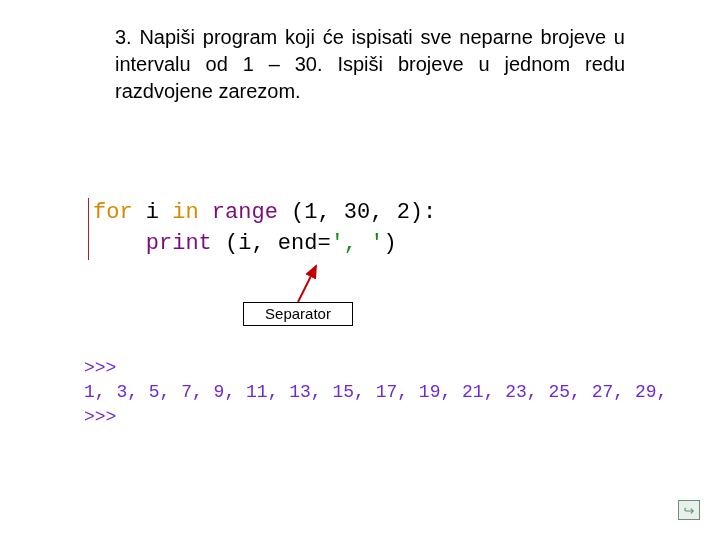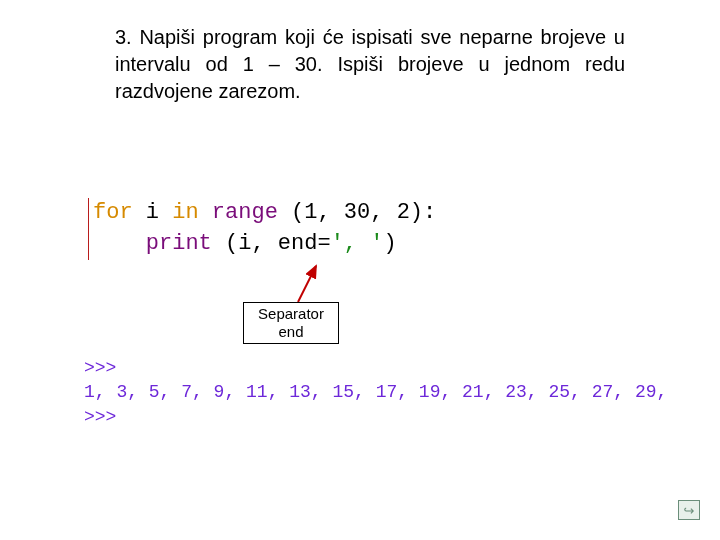--- a/index.html
+++ b/index.html
@@ -38,21 +38,21 @@
   .code-block .str { color: #1b8a1b; }
   .arrow {
     position: absolute;
     top: 262px;
     left: 294px;
   }
   .label-box {
     position: absolute;
     top: 302px;
     left: 243px;
-    width: 96px;
+    width: 110px;
     border: 1px solid #000;
     background: #fff;
     font-size: 15px;
     text-align: center;
     padding: 2px 4px;
     line-height: 1.2;
   }
   .output-block {
     position: absolute;
     top: 356px;
@@ -90,20 +90,19 @@
   <defs>
     <marker id="ah" markerWidth="8" markerHeight="8" refX="6" refY="3" orient="auto">
       <path d="M0,0 L7,3 L0,6 Z" fill="#c00000"></path>
     </marker>
   </defs>
   <line x1="4" y1="40" x2="22" y2="4" stroke="#c00000" stroke-width="2" marker-end="url(#ah)"></line>
 </svg>
 
 <div class="label-box">
   <div>Separator</div>
-  <div>end</div>
 </div>
 
 <div class="output-block"><span>&gt;&gt;&gt; </span>
 <span>1, 3, 5, 7, 9, 11, 13, 15, 17, 19, 21, 23, 25, 27, 29,</span>
 <span>&gt;&gt;&gt; </span></div>
 
 <div class="nav-icon">↪</div>
 
 </body></html>

